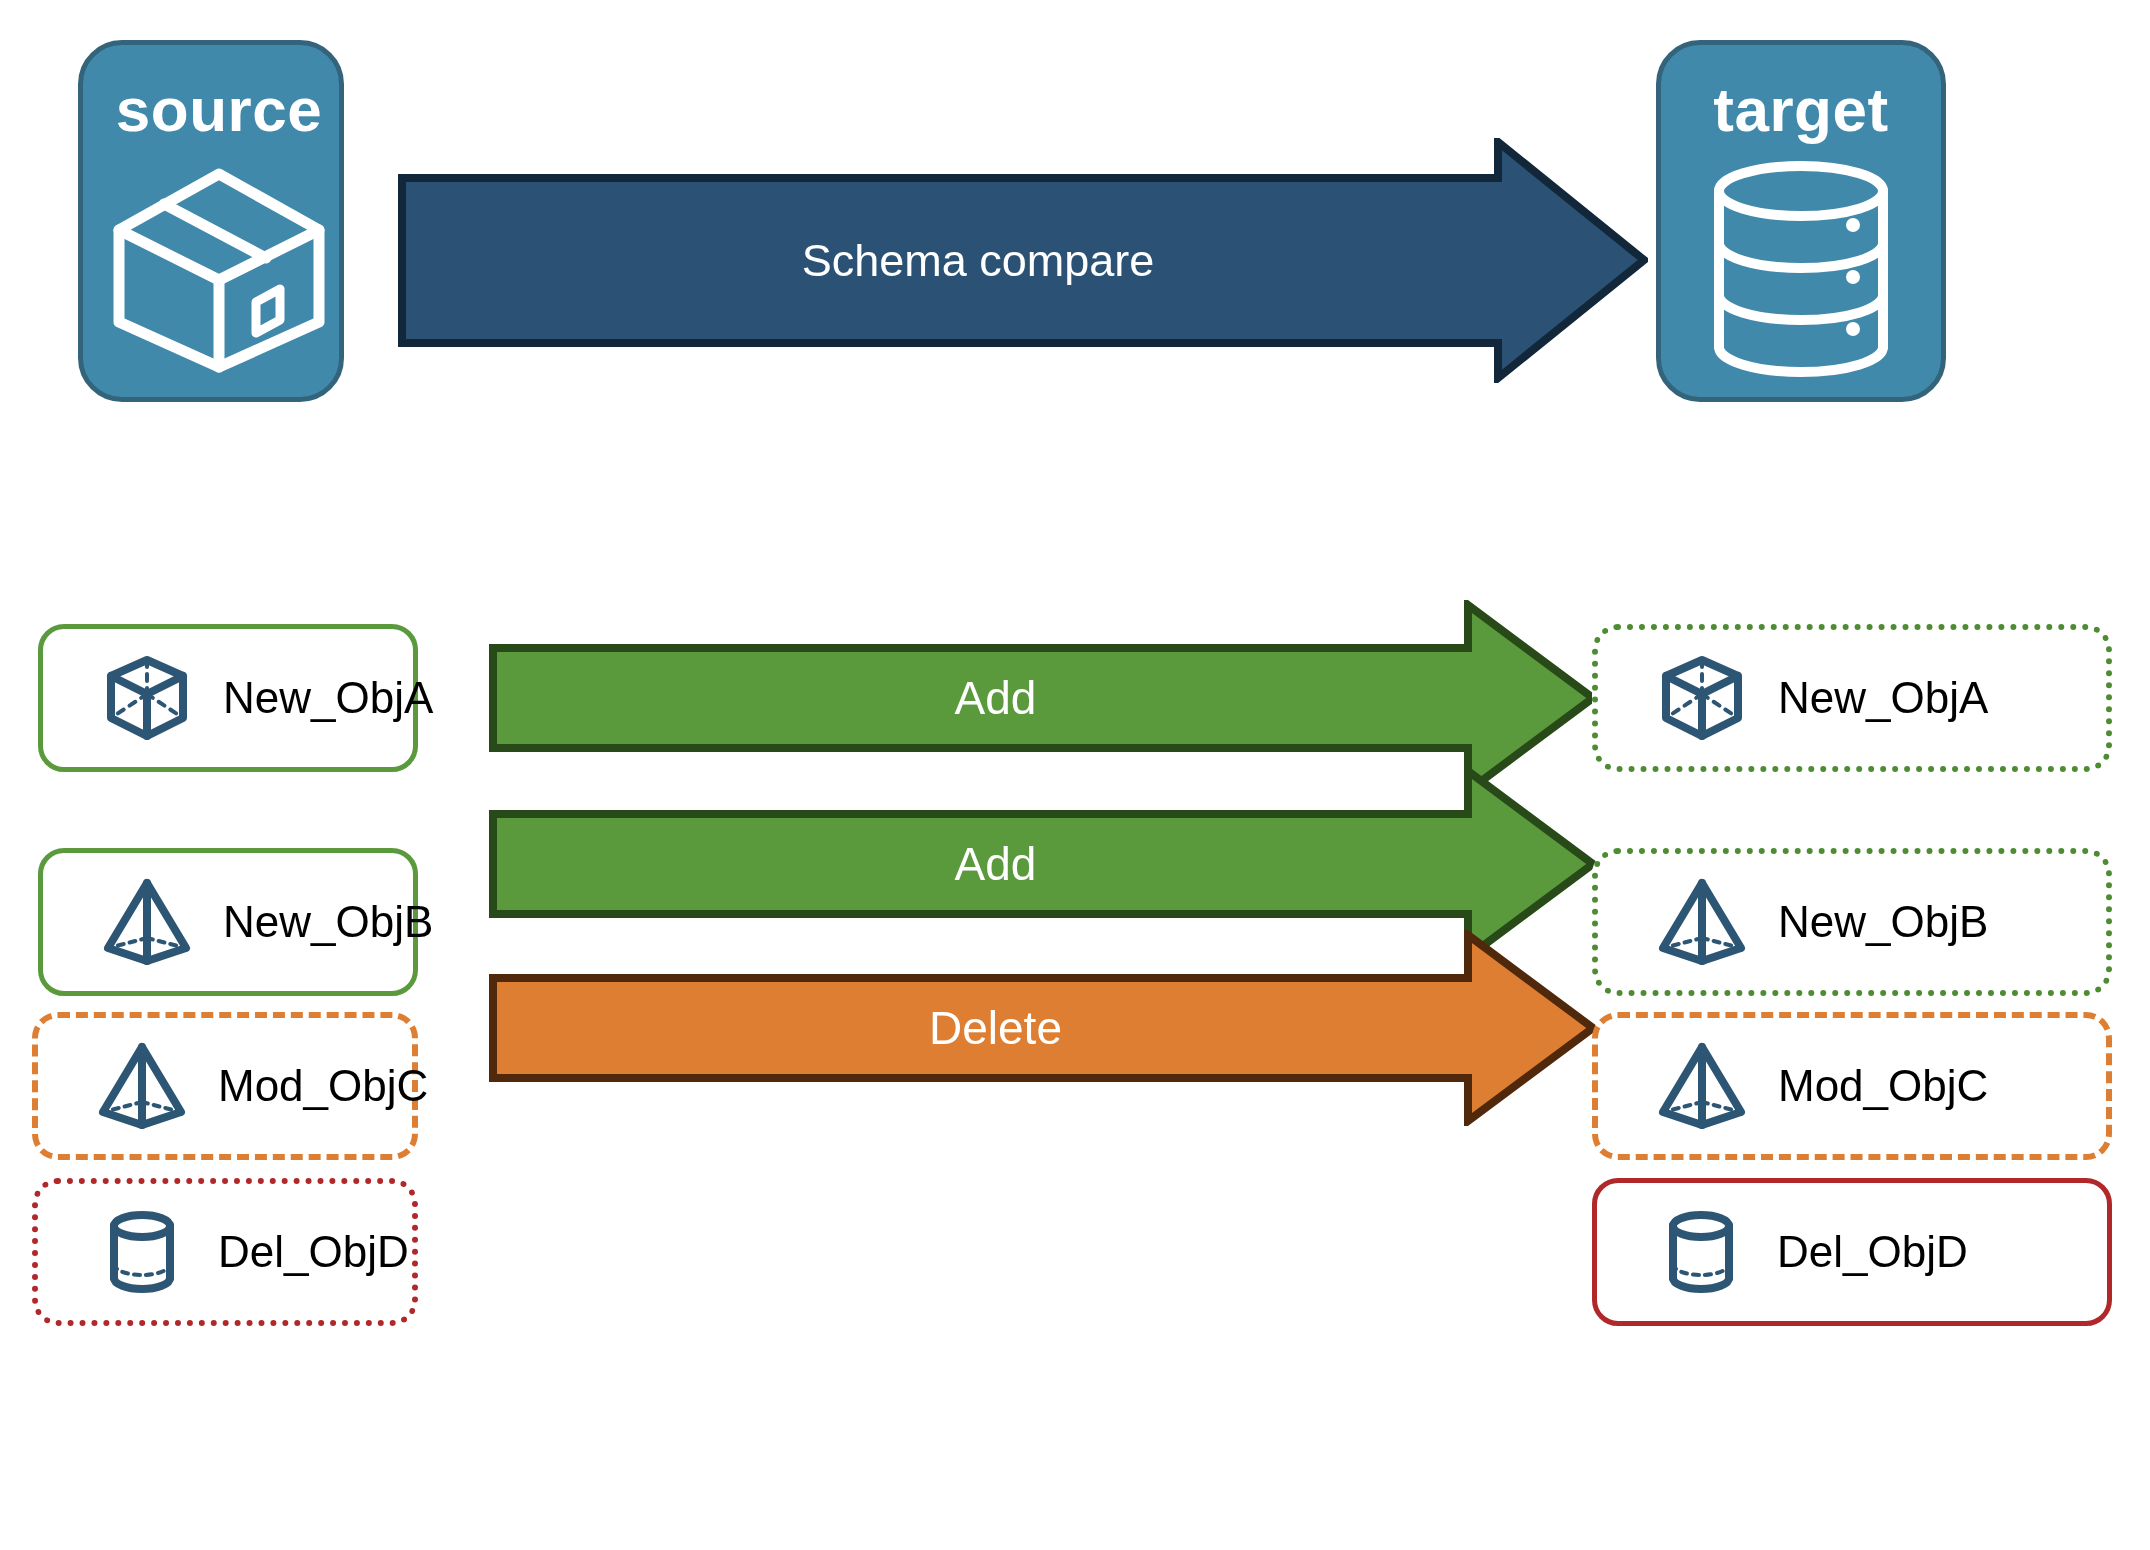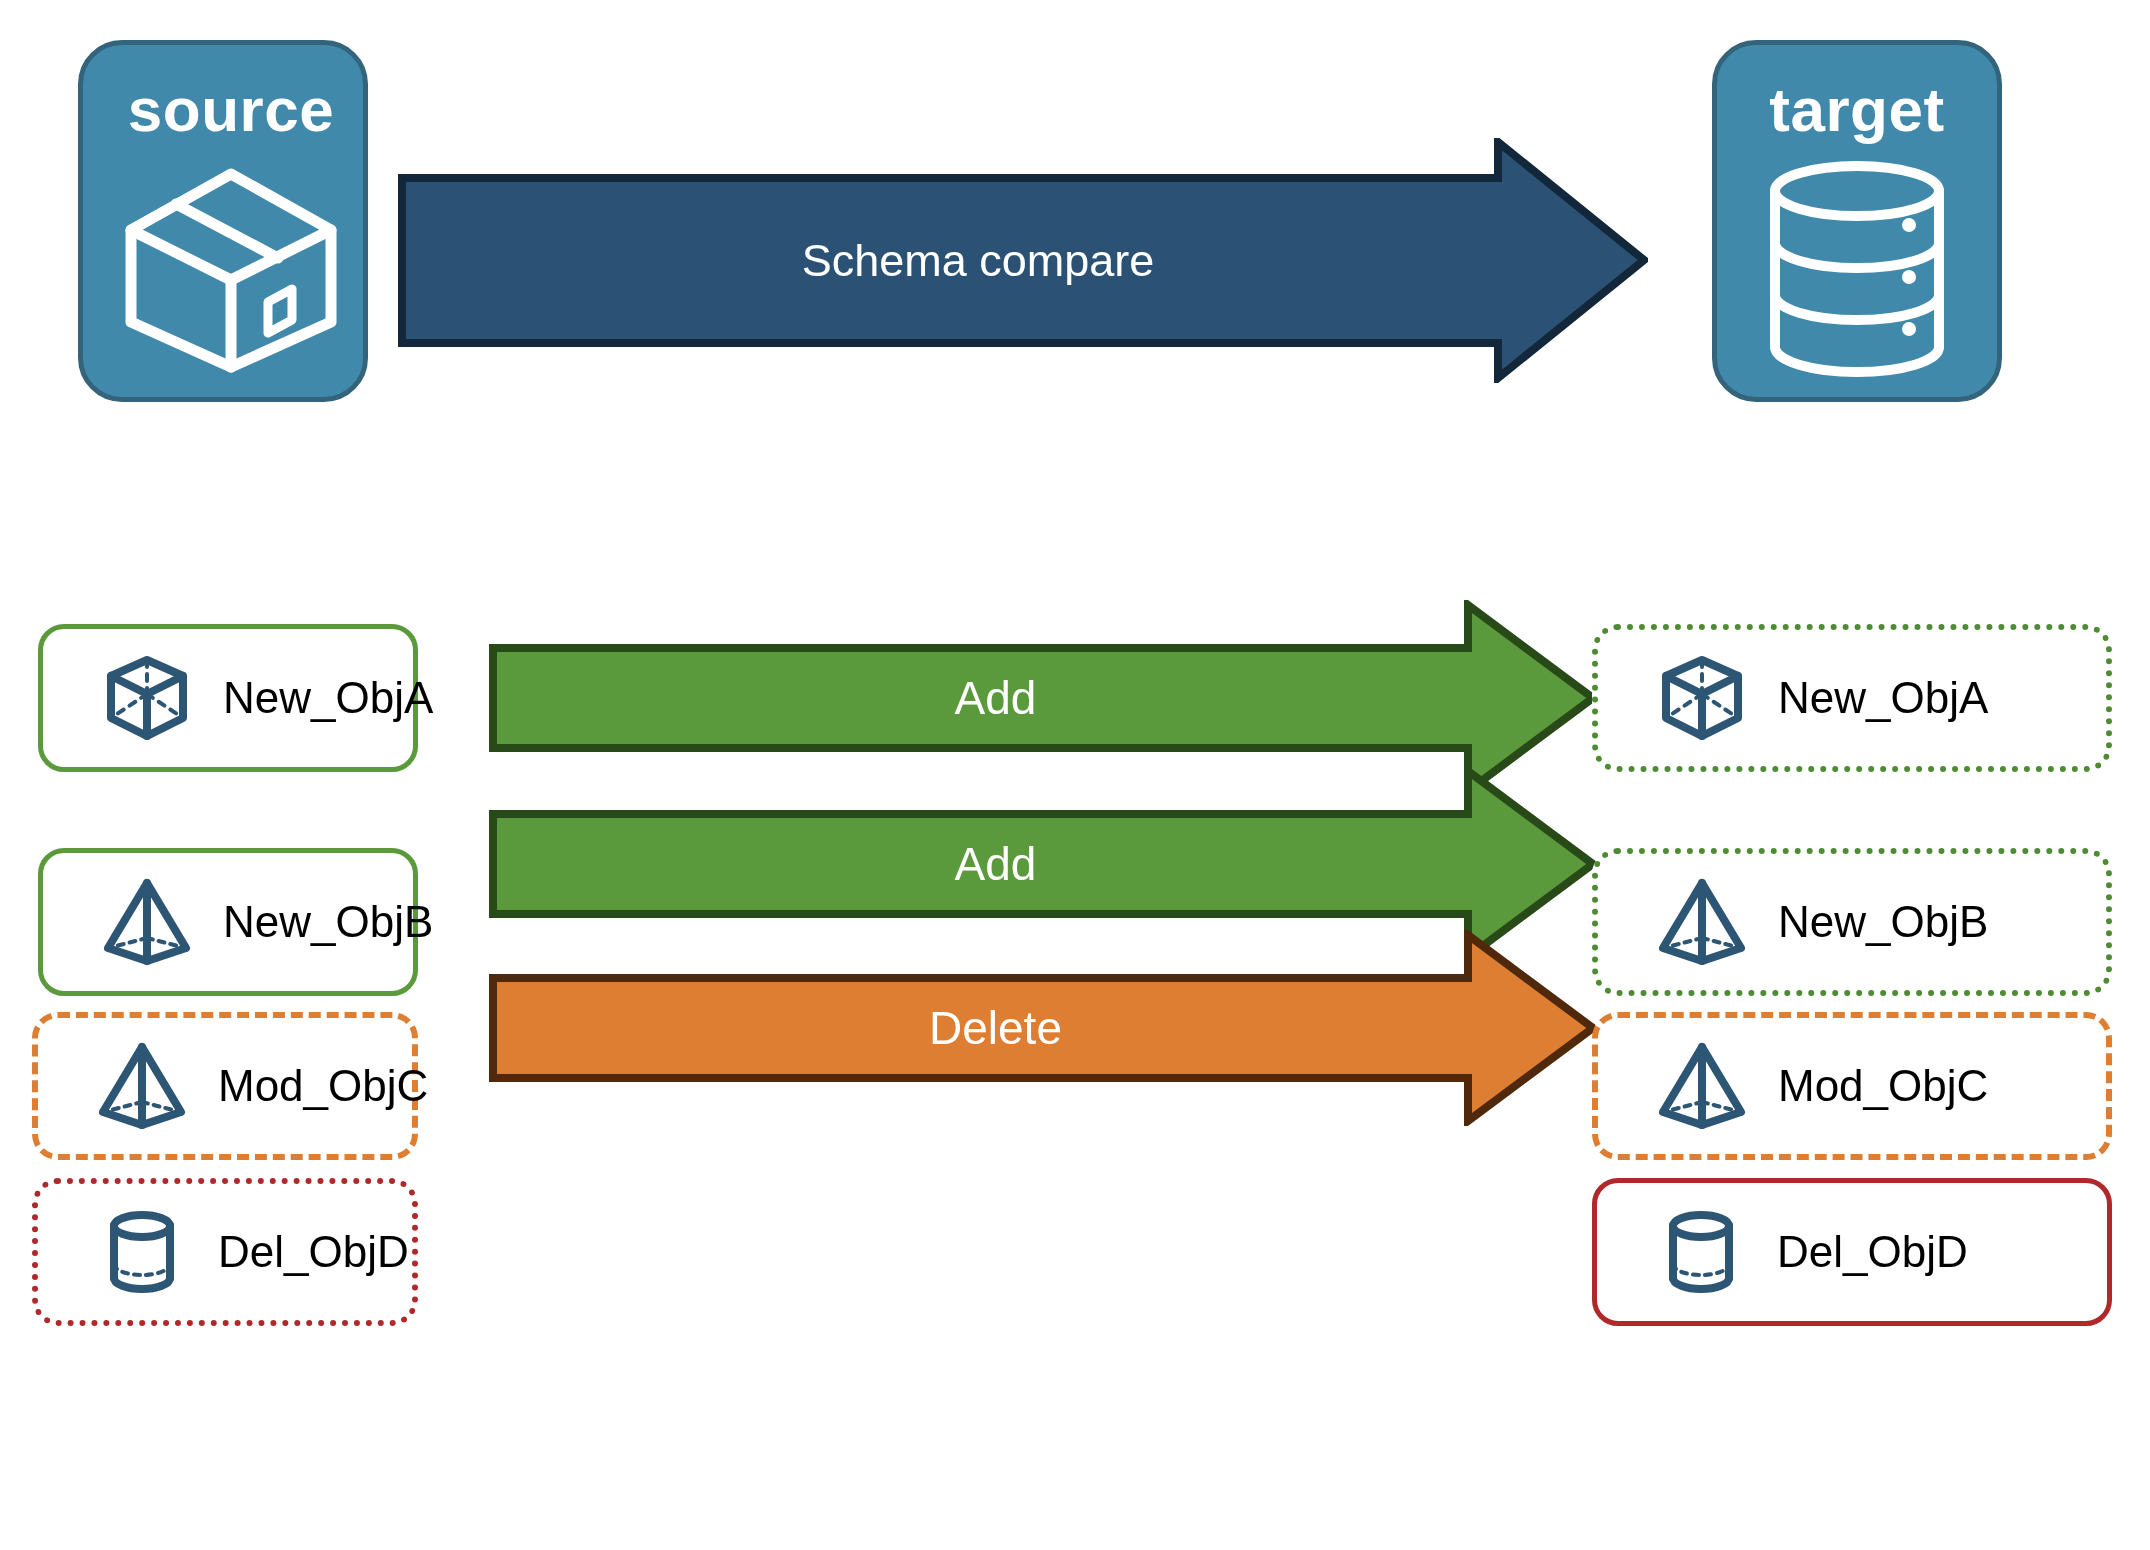--- a/index.html
+++ b/index.html
@@ -86,34 +86,34 @@
   .b-dotted-green { border:6px dotted #4E8C33; }
   .b-dashed-orange{ border:6px dashed #DD7E32; }
   .b-dotted-red   { border:6px dotted #B0282A; }
   .b-solid-red    { border:5px solid  #B0282A; }
 </style>
 </head>
 <body>
 
 <div id="stage">
 
-  <div class="endpoint" style="left:78px;top:40px;width:290px;height:362px;padding-left:16px;">
+  <div class="endpoint" style="left:78px;top:40px;width:266px;height:362px;padding-left:16px;">
     <div class="endpoint-title">source</div>
     <div class="endpoint-icon">
       <svg width="230" height="215" viewBox="0 0 230 215" fill="none" stroke="#ffffff" stroke-width="11" stroke-linejoin="round" stroke-linecap="round">
         <path d="M115 12 L215 68 L215 160 L115 205 L15 160 L15 68 Z"></path>
         <path d="M15 68 L115 118 L215 68"></path>
         <path d="M115 118 L115 205"></path>
         <path d="M60 42 L162 96"></path>
         <path d="M152 140 L176 127 L176 158 L152 171 Z" stroke-width="9"></path>
       </svg>
     </div>
   </div>
 
-  <div class="endpoint" style="left:1712px;top:40px;width:290px;height:362px;">
+  <div class="endpoint" style="left:1656px;top:40px;width:290px;height:362px;">
     <div class="endpoint-title">target</div>
     <div class="endpoint-icon">
       <svg width="200" height="220" viewBox="0 0 200 220" fill="none" stroke="#ffffff" stroke-width="10" stroke-linejoin="round" stroke-linecap="round">
         <ellipse cx="100" cy="32" rx="82" ry="25"></ellipse>
         <path d="M18 32 L18 188"></path>
         <path d="M182 32 L182 188"></path>
         <path d="M18 188 A82 25 0 0 0 182 188"></path>
         <path d="M18 84 A82 25 0 0 0 182 84"></path>
         <path d="M18 136 A82 25 0 0 0 182 136"></path>
         <circle cx="152" cy="66" r="7" fill="#ffffff" stroke="none"></circle>

